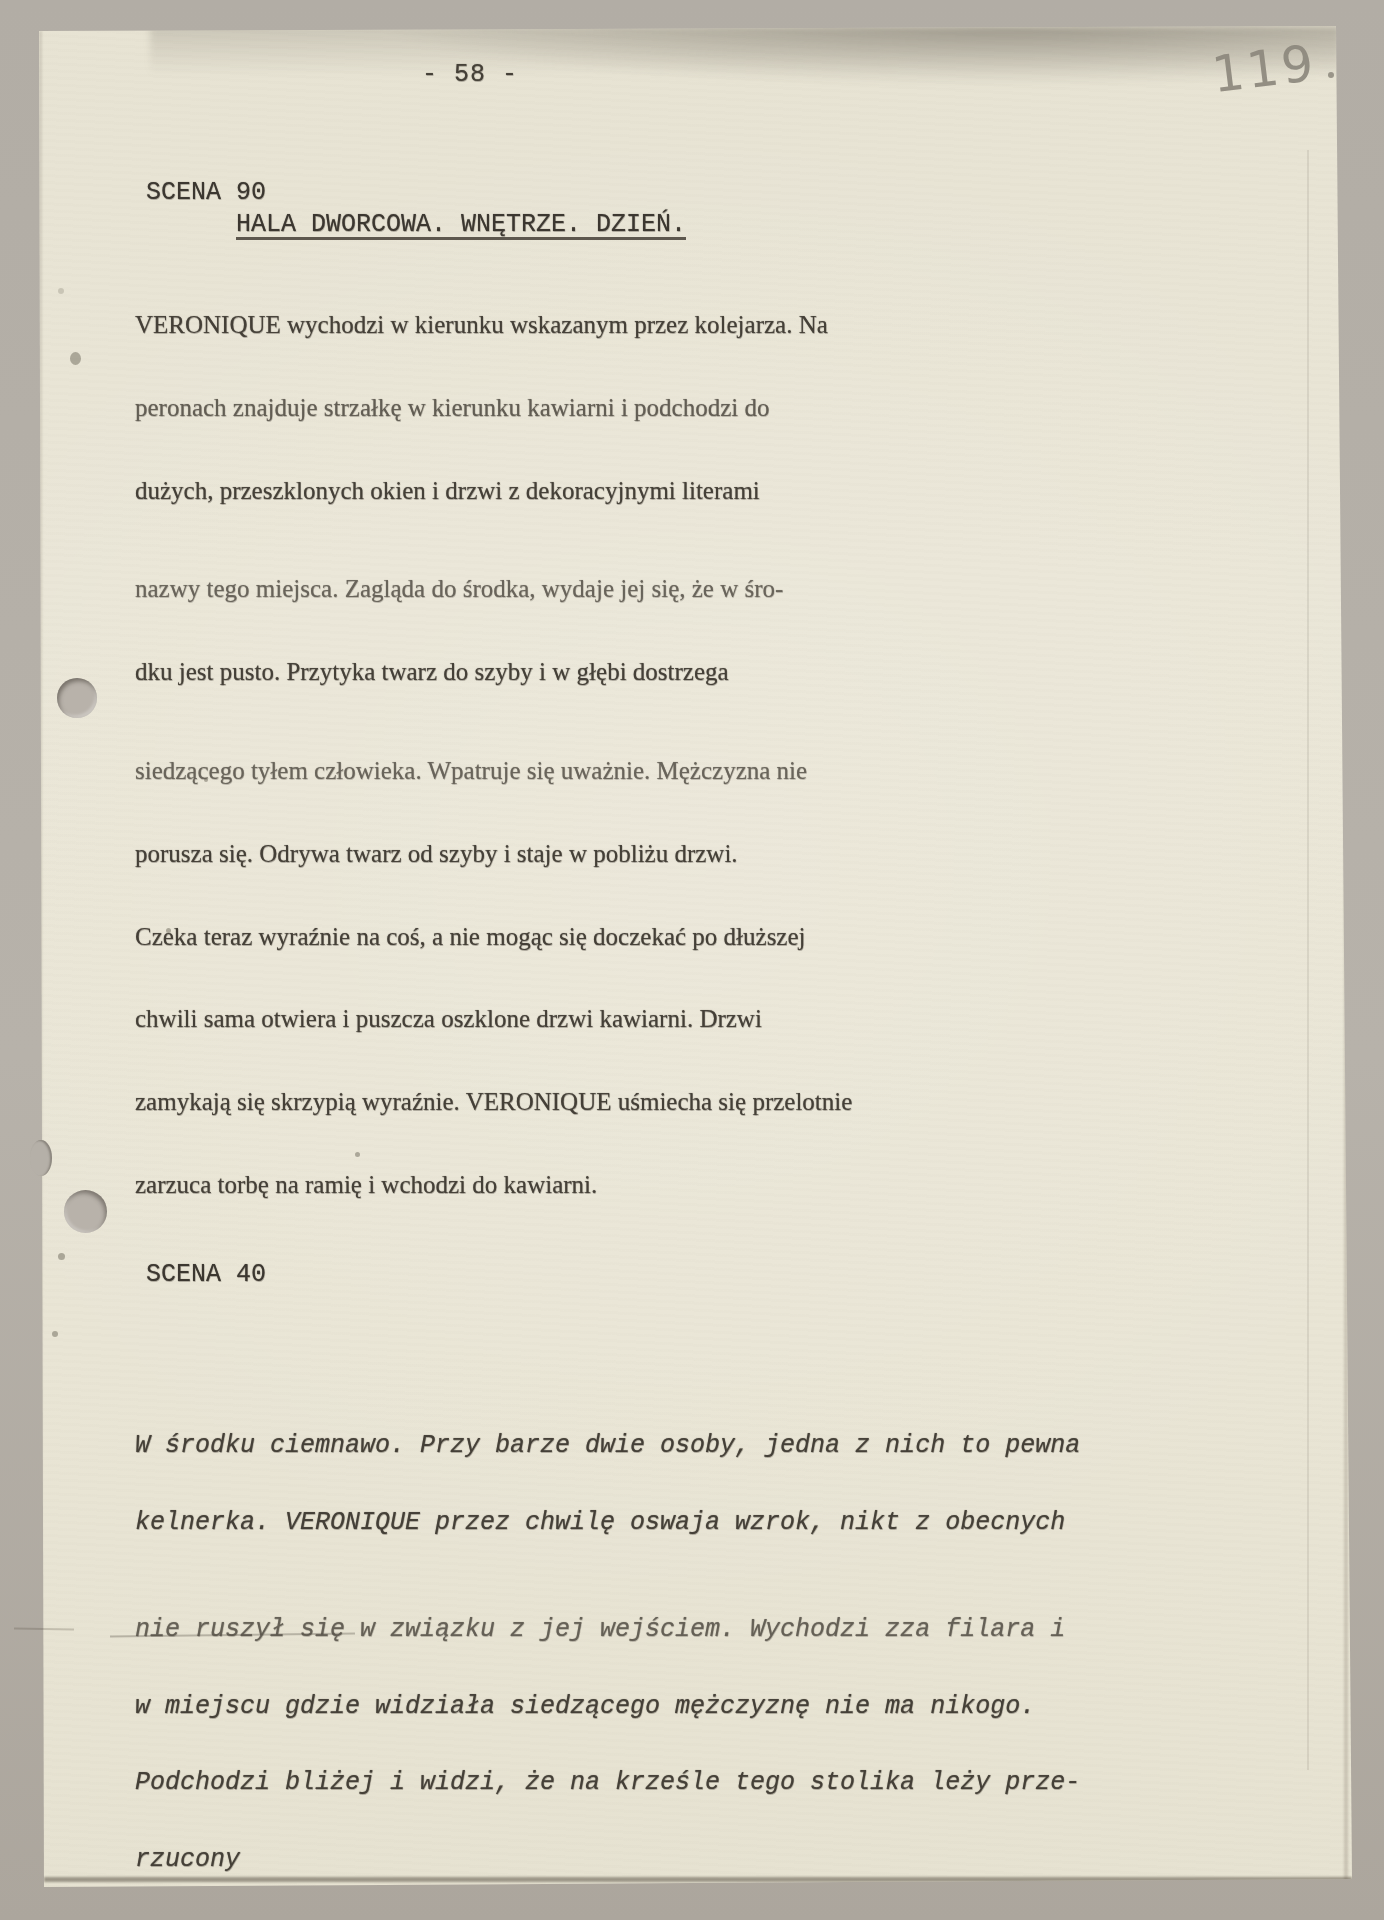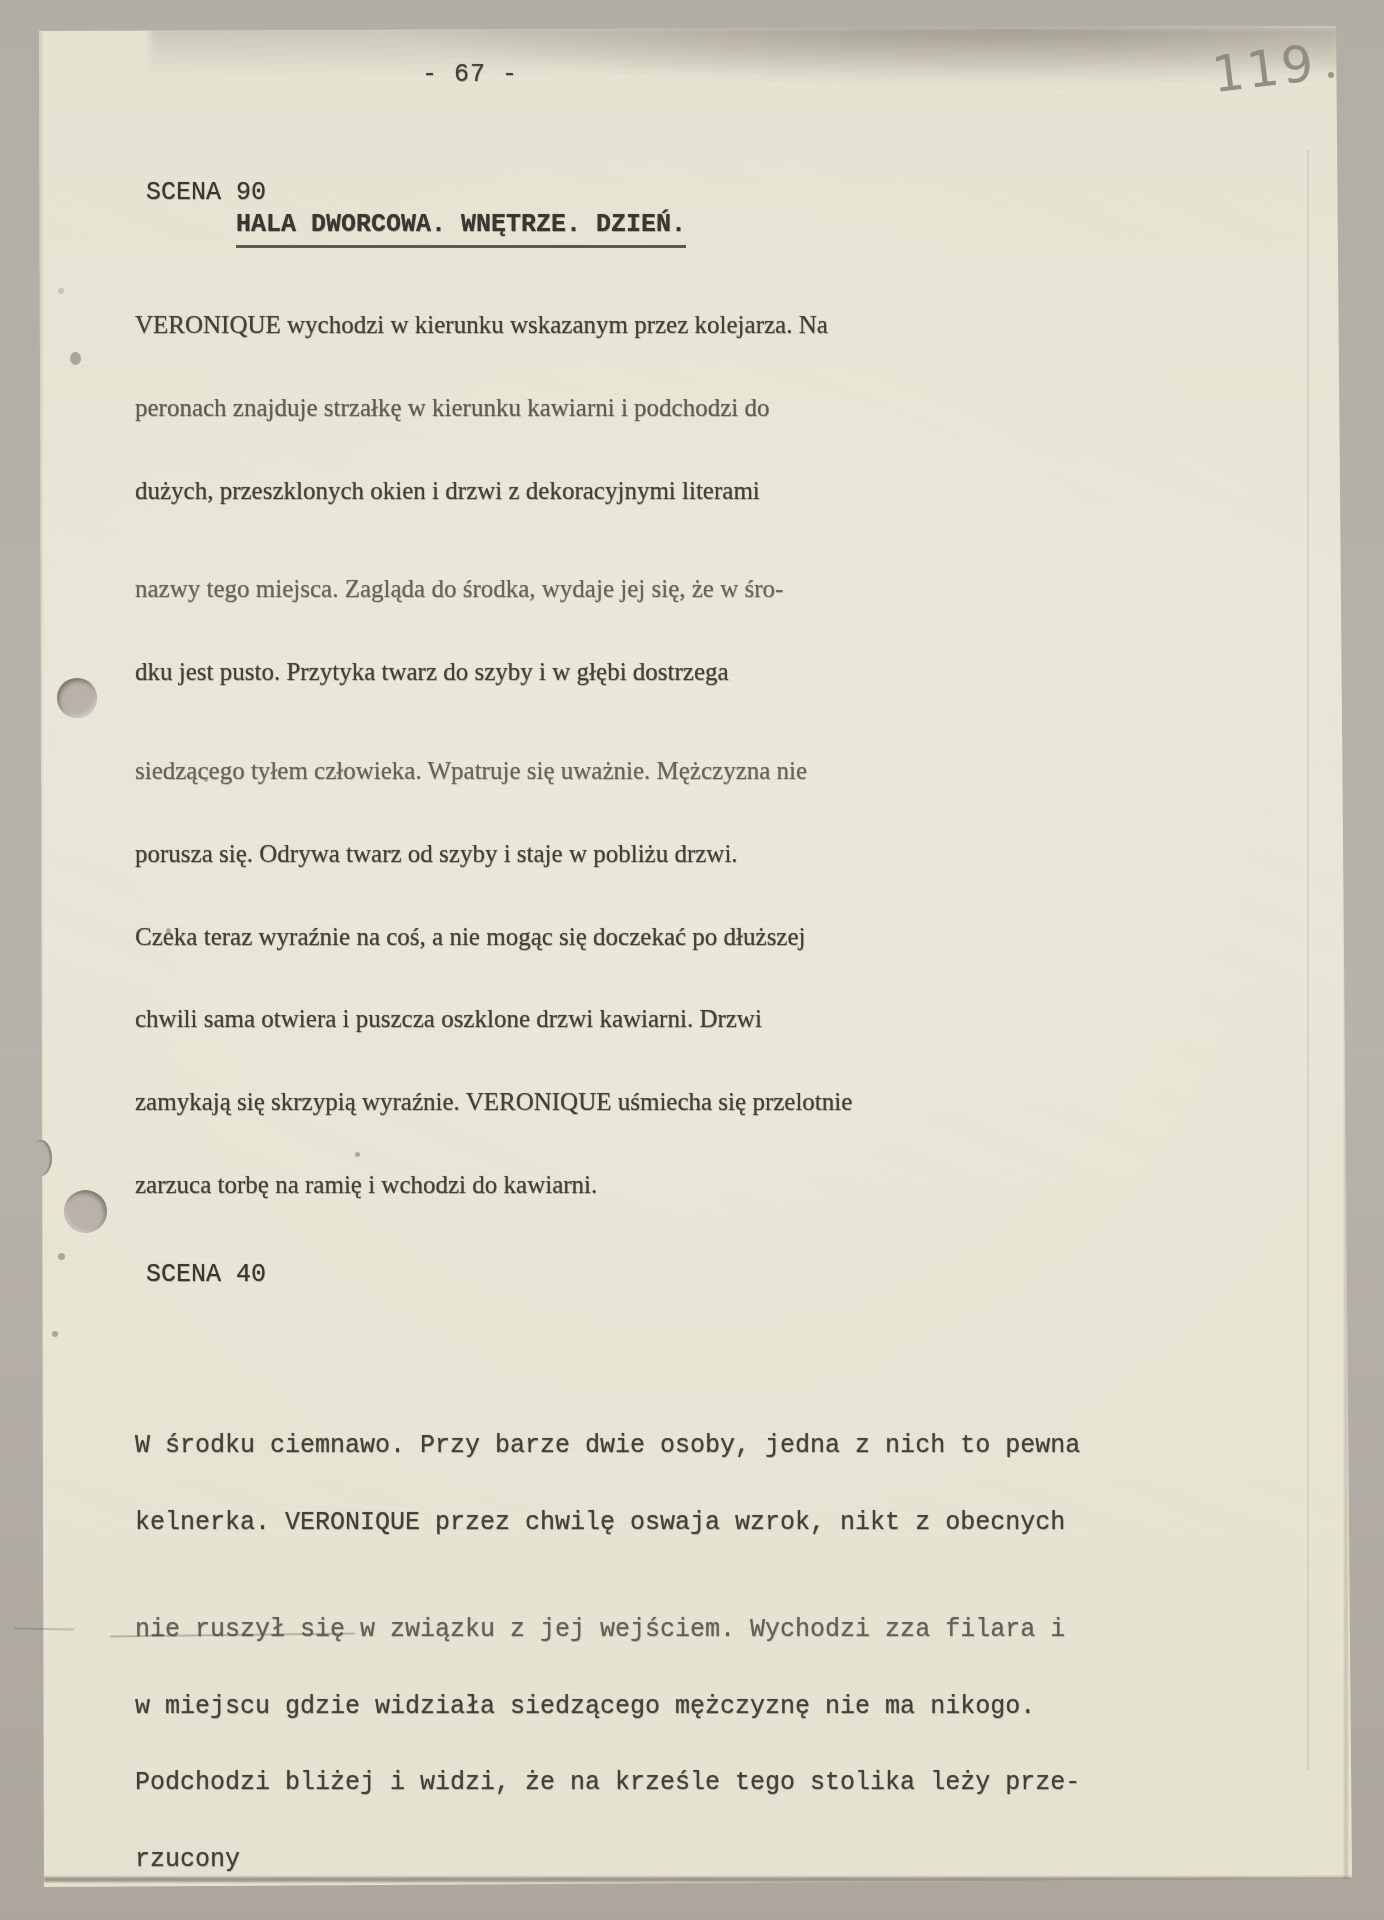--- a/index.html
+++ b/index.html
@@ -37,26 +37,26 @@
   .scratch{position:absolute;left:110px;top:1634px;width:245px;height:2px;
            background:rgba(82,76,64,0.32);transform:rotate(-0.7deg);filter:blur(0.4px);}
   .scratch2{position:absolute;left:14px;top:1628px;width:60px;height:2px;
            background:rgba(82,76,64,0.25);transform:rotate(1deg);filter:blur(0.6px);}
   
   .typed{color:rgba(62,57,49,0.88);text-shadow:0 0 1px rgba(70,64,56,0.65), 0.5px 0.5px 0.5px rgba(70,64,56,0.3);
          font-size:25px;line-height:25px;white-space:pre;}
   .page-number{position:absolute;left:422px;top:62px;letter-spacing:1px;}
   .heading{position:absolute;color:rgba(54,50,43,0.92);}
   .slug{position:absolute;color:rgba(54,50,43,0.92);}
-  .slug .u{display:inline-block;padding-bottom:8px;border-bottom:3px solid rgba(62,56,48,0.82);font-weight:bold;}
+  .slug .u{display:inline-block;padding-bottom:0;border-bottom:3px solid rgba(62,56,48,0.82);}
   .h90{left:146px;top:148px;margin-top:32px;} .s90{left:146px;top:187px;}
   .h91{left:146px;top:1262px;} .s91{left:146px;top:1305px;}
   .para{position:absolute;left:135px;width:1060px;}
   .p90{top:312px;font-family:Liberation Serif, serif;} .p91{top:1433px;}
-  .p90 .tline{height:82.8px;} .p91 .tline{height:76.5px;}
+  .p90 .tline{height:82.8px;} .p91 .tline{height:76.5px;font-style:italic;}
   .p90 .tline:nth-child(4),.p90 .tline:nth-child(6){opacity:.78;margin-top:16px;}
   .p90 .tline:nth-child(2){opacity:.82;}
   .p91 .tline:nth-child(3){opacity:.8;margin-top:31px;}
   
   .folio{position:absolute;left:1212px;top:40px;font-family:"DejaVu Sans",sans-serif;
          font-size:50px;color:#8d887d;transform:rotate(-7deg);letter-spacing:3px;opacity:.92;}
   .folio-dot{position:absolute;left:1328px;top:72px;width:6px;height:6px;border-radius:50%;
          background:#8d887d;opacity:.85;}
 </style>
 </head>
@@ -65,21 +65,21 @@
 <div class="stage">
 
   <div class="paper">
     <div class="grain"></div>
     <div class="top-smudge"></div>
     <div class="edge-bottom"></div>
     <div class="edge-right"></div>
     <div class="edge-left"></div>
     <div class="fold-line"></div>
 
-    <div class="typed page-number">- 67 -</div>
+    <div class="typed page-number">- 58 -</div>
 
     <div class="typed heading h90">SCENA 90</div>
     <div class="typed slug s90">
       <span class="u">HALA DWORCOWA. WNĘTRZE. DZIEŃ.</span>
     </div>
     <div class="typed para p90"><div class="tline">VERONIQUE wychodzi w kierunku wskazanym przez kolejarza. Na</div><div class="tline">peronach znajduje strzałkę w kierunku kawiarni i podchodzi do</div><div class="tline">dużych, przeszklonych okien i drzwi z dekoracyjnymi literami</div><div class="tline">nazwy tego miejsca. Zagląda do środka, wydaje jej się, że w śro-</div><div class="tline">dku jest pusto. Przytyka twarz do szyby i w głębi dostrzega</div><div class="tline">siedzącego tyłem człowieka. Wpatruje się uważnie. Mężczyzna nie</div><div class="tline">porusza się. Odrywa twarz od szyby i staje w pobliżu drzwi.</div><div class="tline">Czeka teraz wyraźnie na coś, a nie mogąc się doczekać po dłuższej</div><div class="tline">chwili sama otwiera i puszcza oszklone drzwi kawiarni. Drzwi</div><div class="tline">zamykają się skrzypią wyraźnie. VERONIQUE uśmiecha się przelotnie</div><div class="tline">zarzuca torbę na ramię i wchodzi do kawiarni.</div></div>
 
     <div class="typed heading h91">SCENA 40</div>
     <div class="typed para p91"><div class="tline">W środku ciemnawo. Przy barze dwie osoby, jedna z nich to pewna</div><div class="tline">kelnerka. VERONIQUE przez chwilę oswaja wzrok, nikt z obecnych</div><div class="tline">nie ruszył się w związku z jej wejściem. Wychodzi zza filara i</div><div class="tline">w miejscu gdzie widziała siedzącego mężczyznę nie ma nikogo.</div><div class="tline">Podchodzi bliżej i widzi, że na krześle tego stolika leży prze-</div><div class="tline">rzucony</div></div>
 

